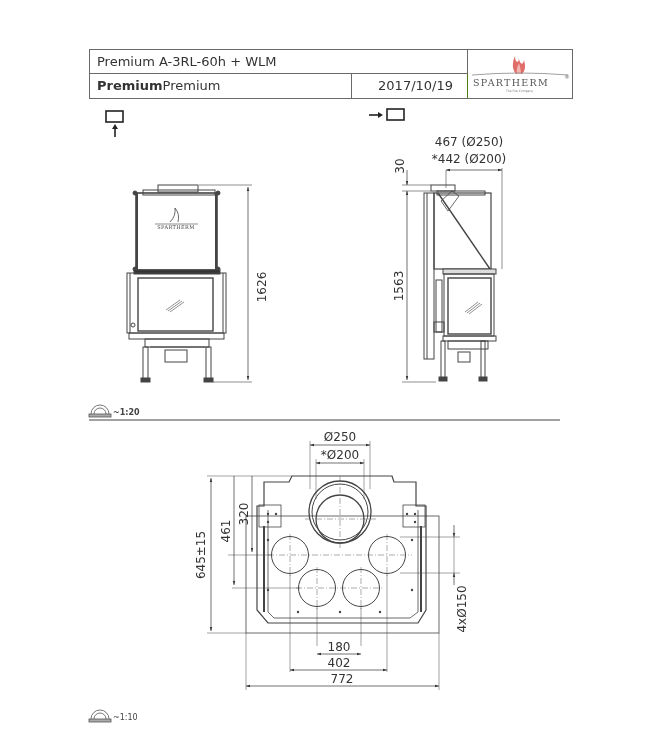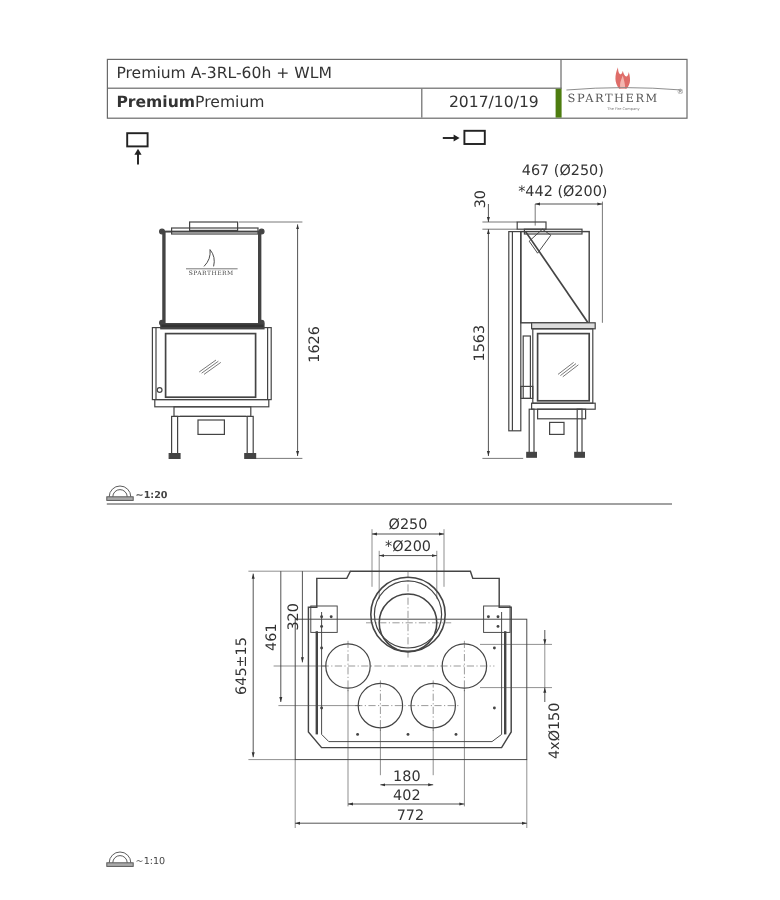--- a/index.html
+++ b/index.html
@@ -1,20 +1,20 @@
 <!DOCTYPE html>
 <html><head>
   <meta charset="utf-8">
   <style>
     html, body { margin: 0; padding: 0; background: #ffffff; }
     body { width: 650px; height: 750px; position: relative; overflow: hidden; font-family: "DejaVu Sans", sans-serif; color: #333; }
     .title-block { position: absolute; left: 89px; top: 49px; width: 484px; height: 50px; border: 1px solid #6a6a6a; box-sizing: border-box; }
     .tb-row1 { position: absolute; left: 0; top: 0; width: 378px; height: 24px; border-bottom: 1px solid #6a6a6a; border-right: 1px solid #6a6a6a; box-sizing: border-box; }
     .tb-row2a { position: absolute; left: 0; top: 24px; width: 262px; height: 24px; border-right: 1px solid #6a6a6a; box-sizing: border-box; }
-    .tb-row2b { position: absolute; left: 262px; top: 24px; width: 116px; height: 24px; border-right: 5px solid #4d7c0f; box-sizing: border-box; text-decoration: underline; }
+    .tb-row2b { position: absolute; left: 262px; top: 24px; width: 116px; height: 24px; border-right: 1px solid #4d7c0f; box-sizing: border-box; text-decoration: underline; }
     .tb-logo { position: absolute; left: 378px; top: 0; width: 104px; height: 48px; }
     .tb-text { position: absolute; left: 7px; top: 4px; font-size: 13px; color: #333; white-space: nowrap; }
     .tb-date { position: absolute; right: 14px; top: 4px; font-size: 13px; color: #333; }
     .tb-bold { font-weight: bold; }
     .logo-word { position: absolute; left: 5px; top: 27px; font-family: "DejaVu Serif", serif; font-size: 9.5px; letter-spacing: 1.3px; color: #555; }
     .logo-tag { position: absolute; left: 38px; top: 39px; font-size: 3px; color: #777; }
     .logo-reg { position: absolute; right: 2px; top: 23px; font-size: 6px; color: #777; }
     svg.drawing { position: absolute; left: 0; top: 0; }
     .dimtext { font-family: "DejaVu Sans", sans-serif; font-size: 12px; fill: #333; }
     .scale-label { position: absolute; font-size: 8px; color: #444; }

